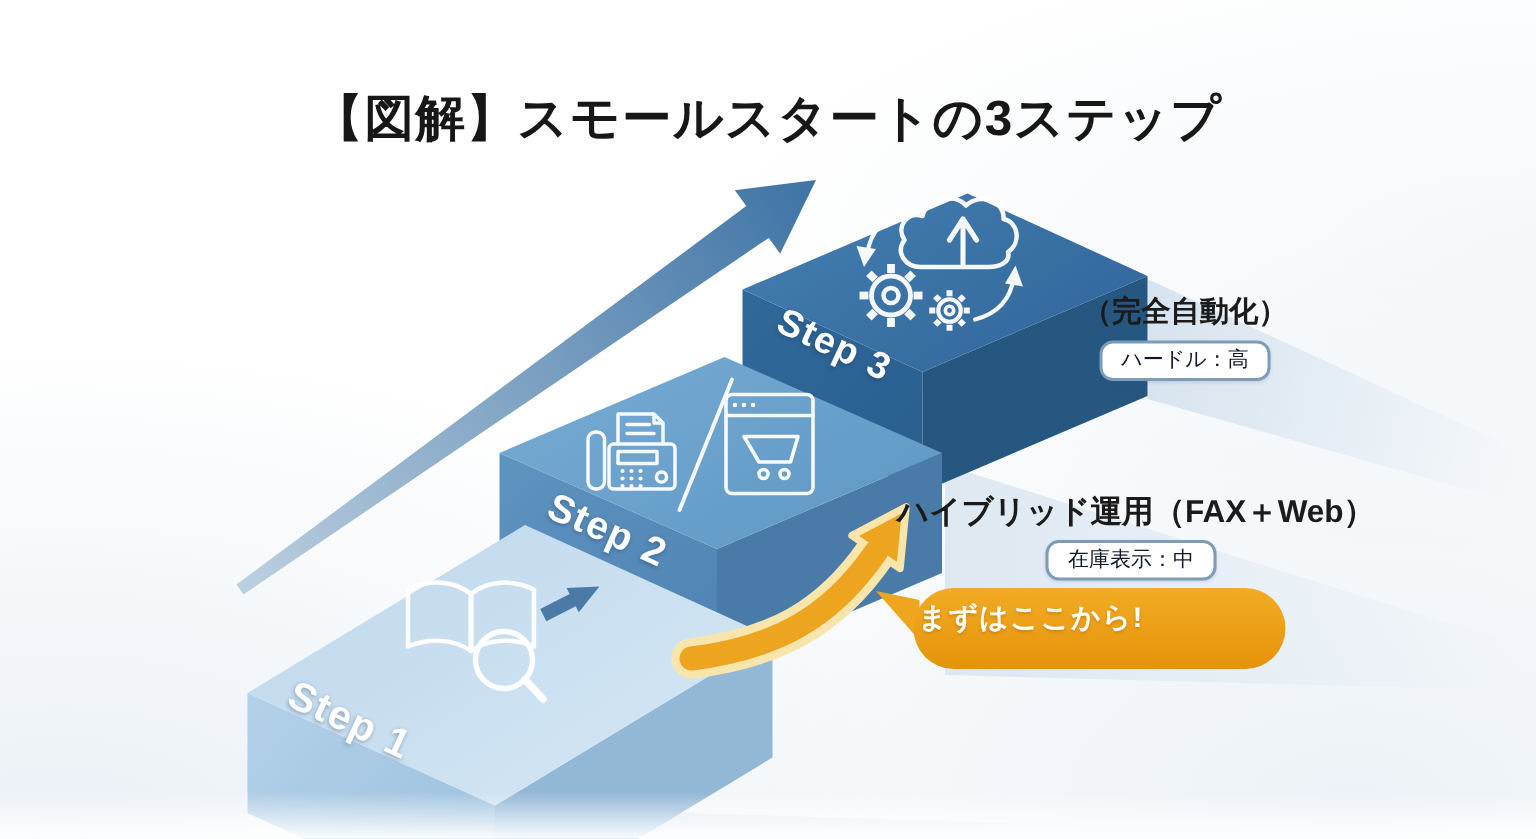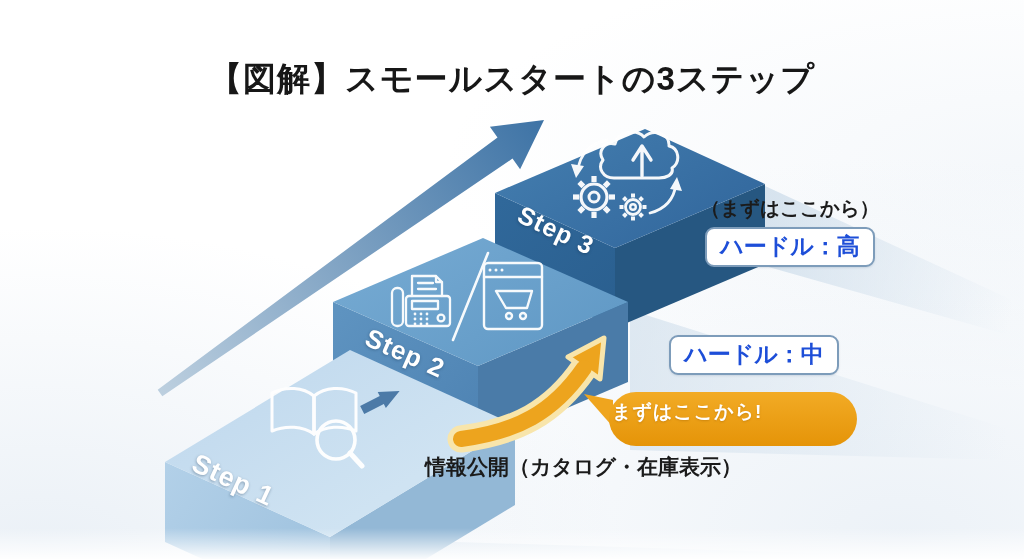--- a/index.html
+++ b/index.html
@@ -22,21 +22,21 @@
   .journey{left:183px;top:211px;font-size:20px;letter-spacing:.5px;}
   .steptext{
     color:#fff;font-weight:bold;text-align:center;letter-spacing:1px;
     text-shadow:0 1px 3px rgba(15,40,70,.35);
   }
   .steptext.s1{left:168px;top:465px;width:130px;font-size:27px;transform:rotate(25deg);}
   .steptext.s2{left:340px;top:338px;width:130px;font-size:26px;transform:rotate(24deg);}
   .steptext.s3{left:494px;top:216px;width:124px;font-size:25px;transform:rotate(25deg);}
   .badge{
     display:inline-block;border:2px solid #7d9cba;border-radius:9px;
-    background:#ffffff;padding:2px 13px 3px;font-weight:bold;font-size:23px;color:#1d4ed8;
+    background:#ffffff;padding:2px 13px 3px;font-weight:normal;font-size:14px;color:#0f172a;
     box-shadow:0 1px 2px rgba(60,90,120,.15);white-space:nowrap;
   }
   .block{text-align:center;}
   .block .name{font-size:21px;font-weight:bold;color:#1b1b1b;white-space:nowrap;line-height:1.2;}
   .block .name-sub{font-size:19.5px;font-weight:bold;color:#1b1b1b;white-space:nowrap;line-height:1.2;}
   .blk3{left:692px;top:197px;width:196px;}
   .blk3 .badge{margin-top:7px;}
   .blk2{left:598px;top:329px;width:312px;}
   .blk2 .badge{margin-top:6px;}
   .blk1{left:425px;top:454px;width:290px;}
@@ -228,26 +228,26 @@
     </g>
   </svg>
 
   <div class="abs title">【図解】スモールスタートの3ステップ</div>
 
   <div class="abs steptext s1">Step 1</div>
   <div class="abs steptext s2">Step 2</div>
   <div class="abs steptext s3">Step 3</div>
 
   <div class="abs block blk3">
-    <div class="name-sub">（まずはここから）</div>
+    <div class="name-sub">（完全自動化）</div>
     <span class="badge">ハードル：高</span>
   </div>
 
   <div class="abs block blk2">
-    <span class="badge">ハードル：中</span>
+    <div class="name">ハイブリッド運用（FAX＋Web）</div>
+    <span class="badge">在庫表示：中</span>
   </div>
 
   <div class="abs block blk1">
-    <div class="name">情報公開（カタログ・在庫表示）</div>
   </div>
 
   <div class="abs callout-text">まずはここから!</div>
 </div>
 
 </body></html>

